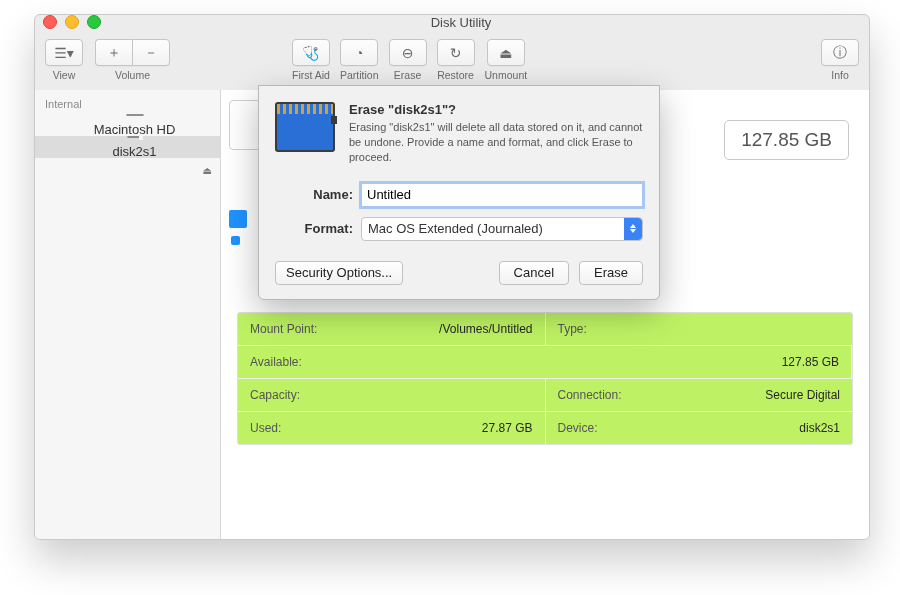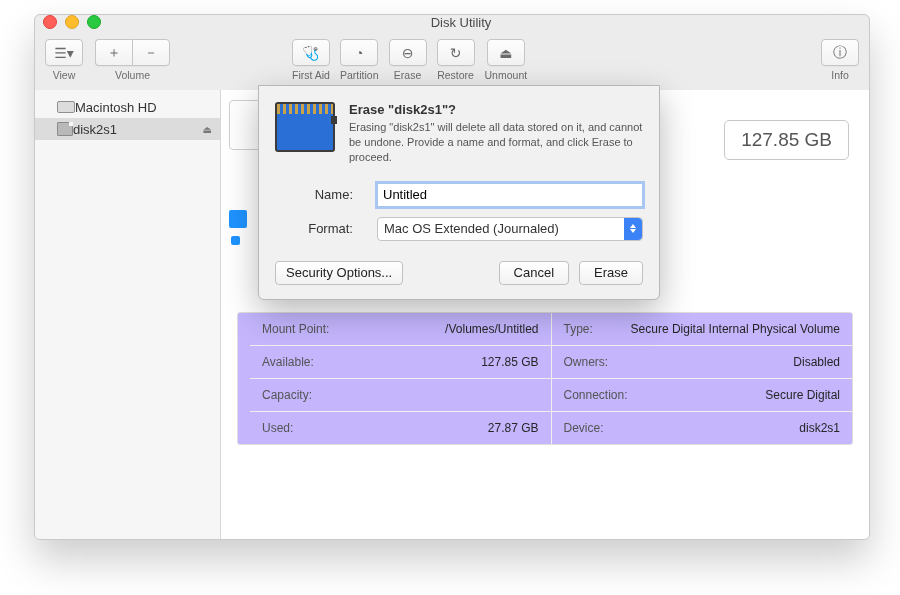--- a/index.html
+++ b/index.html
@@ -19,46 +19,46 @@
   .tool-btn{height:25px;min-width:36px;background:linear-gradient(#fdfdfd,#f2f2f2);border:1px solid #c5c5c5;display:flex;align-items:center;justify-content:center;border-radius:4px;box-shadow:0 1px 0 rgba(0,0,0,0.03);}
   .tool-btn.seg-l{border-radius:4px 0 0 4px;border-right:none;}
   .tool-btn.seg-r{border-radius:0 4px 4px 0;}
   .tool-label{font-size:10.5px;color:#6b6b6b;margin-top:3px;}
   .tool-row{display:flex;gap:10px;}
   .tool-stack{display:flex;flex-direction:column;align-items:center;}
   .glyph{font-size:14px;color:#6a6a6a;}
   .body{position:absolute;top:75px;left:0;right:0;bottom:0;display:flex;}
   .sidebar{width:185px;background:#f6f6f6;border-right:1px solid #d7d7d7;padding-top:6px;}
   .side-header{font-size:11px;color:#8a8a8a;padding:2px 10px 4px;}
-  .side-item{height:22px;display:flex;align-items:center;gap:0;padding:0 8px 0 22px;font-size:13px;color:#333;}
+  .side-item{height:22px;display:flex;align-items:center;gap:6px;padding:0 8px 0 22px;font-size:13px;color:#333;flex-direction:column;}
   .side-item.selected{background:#dcdcdc;}
   .disk-icon{width:16px;height:10px;border:1px solid #8f8f8f;border-radius:2px;background:#dcdcdc;}
   .sd-icon{width:14px;height:12px;background:#b9b9b9;border:1px solid #8a8a8a;border-radius:1px;position:relative;}
   .sd-icon::after{content:"";position:absolute;right:-1px;top:-1px;width:4px;height:4px;background:#f6f6f6;}
   .eject{margin-left:auto;color:#777;font-size:10px;}
   .main{flex:1;background:#fff;position:relative;}
   .cap-badge{position:absolute;right:20px;top:30px;border:1px solid #c8c8c8;border-radius:5px;padding:8px 16px;font-size:19px;color:#555;background:#fff;}
-  .info-table{position:absolute;left:16px;right:16px;top:222px;border:1px solid #dedede;border-radius:3px;background:#c4b5fd;padding-left:12px;}
+  .info-table{position:absolute;left:16px;right:16px;top:222px;border:1px solid #dedede;border-radius:3px;background:#bef264;}
   .info-row{display:flex;}
   .info-cell{flex:1;display:flex;justify-content:space-between;padding:9px 12px;font-size:12px;border-bottom:1px solid #eee;}
   .info-cell.l{border-right:1px solid #eee;}
   .info-row:last-child .info-cell{border-bottom:none;}
   .info-k{color:#555;}
   .info-v{color:#262626;}
   
   .modal{position:absolute;left:258px;top:85px;width:368px;background:#f1f1f1;border:1px solid #b8b8b8;border-radius:0 0 6px 6px;box-shadow:0 12px 34px rgba(0,0,0,0.28);padding:16px 16px 14px;}
   .modal-head{display:flex;gap:14px;}
   .modal-icon{width:56px;height:46px;background:#2a6fd6;border:2px solid #3b3b3b;border-radius:3px;position:relative;flex-shrink:0;}
   .modal-icon::before{content:"";position:absolute;top:0;left:0;right:0;height:10px;background:repeating-linear-gradient(90deg,#c9a24a,#c9a24a 3px,#2a6fd6 3px,#2a6fd6 6px);}
   .modal-icon::after{content:"";position:absolute;right:-4px;top:12px;width:6px;height:8px;background:#3b3b3b;}
   .modal-title{font-weight:600;font-size:13px;margin-bottom:3px;}
   .modal-desc{font-size:11px;color:#555;line-height:1.35;}
   .form{margin-top:18px;}
   .form-row{display:flex;align-items:center;margin-bottom:10px;}
-  .form-label{width:78px;text-align:right;padding-right:24px;font-size:13px;color:#333;}
+  .form-label{width:78px;text-align:right;padding-right:8px;font-size:13px;color:#333;font-weight:bold;}
   .name-input{flex:1;height:22px;border:1px solid #9bb8e6;background:#fff;padding:0 5px;font-size:13px;font-family:inherit;outline:3px solid #a7c7f2;outline-offset:-1px;border-radius:0;}
   .select{flex:1;height:22px;background:#fff;border:1px solid #c4c4c4;border-radius:4px;display:flex;align-items:center;padding:0 6px;font-size:13px;position:relative;}
   .select .arrows{position:absolute;right:0;top:0;width:18px;height:100%;background:#3b82f6;border-radius:0 4px 4px 0;display:flex;flex-direction:column;align-items:center;justify-content:center;gap:0;}
   .arrows::before{content:"";border-left:3.5px solid transparent;border-right:3.5px solid transparent;border-bottom:4px solid #fff;margin-bottom:1.5px;}
   .arrows::after{content:"";border-left:3.5px solid transparent;border-right:3.5px solid transparent;border-top:4px solid #fff;}
   .modal-actions{display:flex;margin-top:20px;gap:10px;}
   .btn{height:22px;background:linear-gradient(#fff,#f2f2f2);border:1px solid #c0c0c0;border-radius:4px;font-size:13px;padding:0 14px;display:flex;align-items:center;justify-content:center;color:#222;}
   .btn.small{padding:0 10px;}
   .spacer{flex:1;}
   
@@ -140,20 +140,21 @@
     <div class="tool-group right">
       <div class="tool-btn">
             <span class="glyph">ⓘ</span>
           </div>
       <div class="tool-label">Info</div>
     </div>
   </div>
 
   <div class="body">
     <div class="sidebar">
+      <div class="side-header">Internal</div>
       <div class="side-item">
         <span class="disk-icon"></span>
         <span>Macintosh HD</span>
       </div>
       <div class="side-item selected">
         <span class="sd-icon"></span>
         <span>disk2s1</span>
         <span class="eject">⏏</span>
       </div>
     </div>
@@ -166,31 +167,26 @@
       <div class="cap-badge">127.85 GB</div>
 
       <div class="info-table">
         <div class="info-row">
           <div class="info-cell l">
                 <span class="info-k">Mount Point:</span>
                 <span class="info-v">/Volumes/Untitled</span>
               </div>
           <div class="info-cell">
                 <span class="info-k">Type:</span>
-                <span class="info-v">Secure Digital Internal Physical Volume</span>
               </div>
         </div>
         <div class="info-row">
           <div class="info-cell l">
                 <span class="info-k">Available:</span>
                 <span class="info-v">127.85 GB</span>
-              </div>
-          <div class="info-cell">
-                <span class="info-k">Owners:</span>
-                <span class="info-v">Disabled</span>
               </div>
         </div>
         <div class="info-row">
           <div class="info-cell l">
                 <span class="info-k">Capacity:</span>
               </div>
           <div class="info-cell">
                 <span class="info-k">Connection:</span>
                 <span class="info-v">Secure Digital</span>
               </div>

